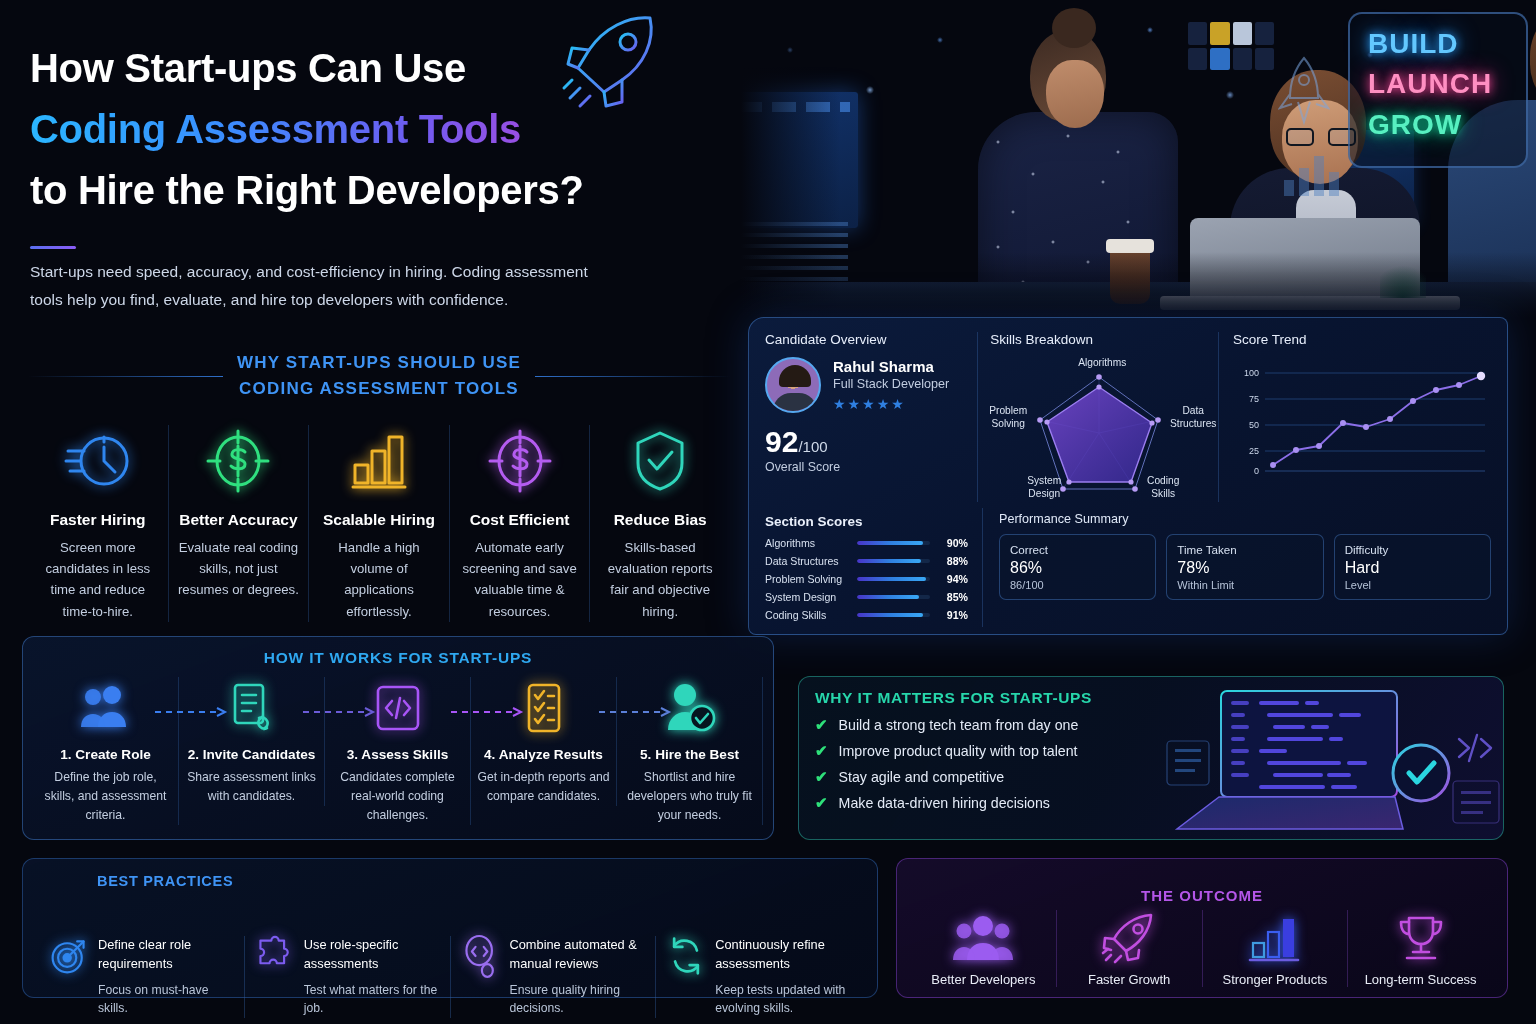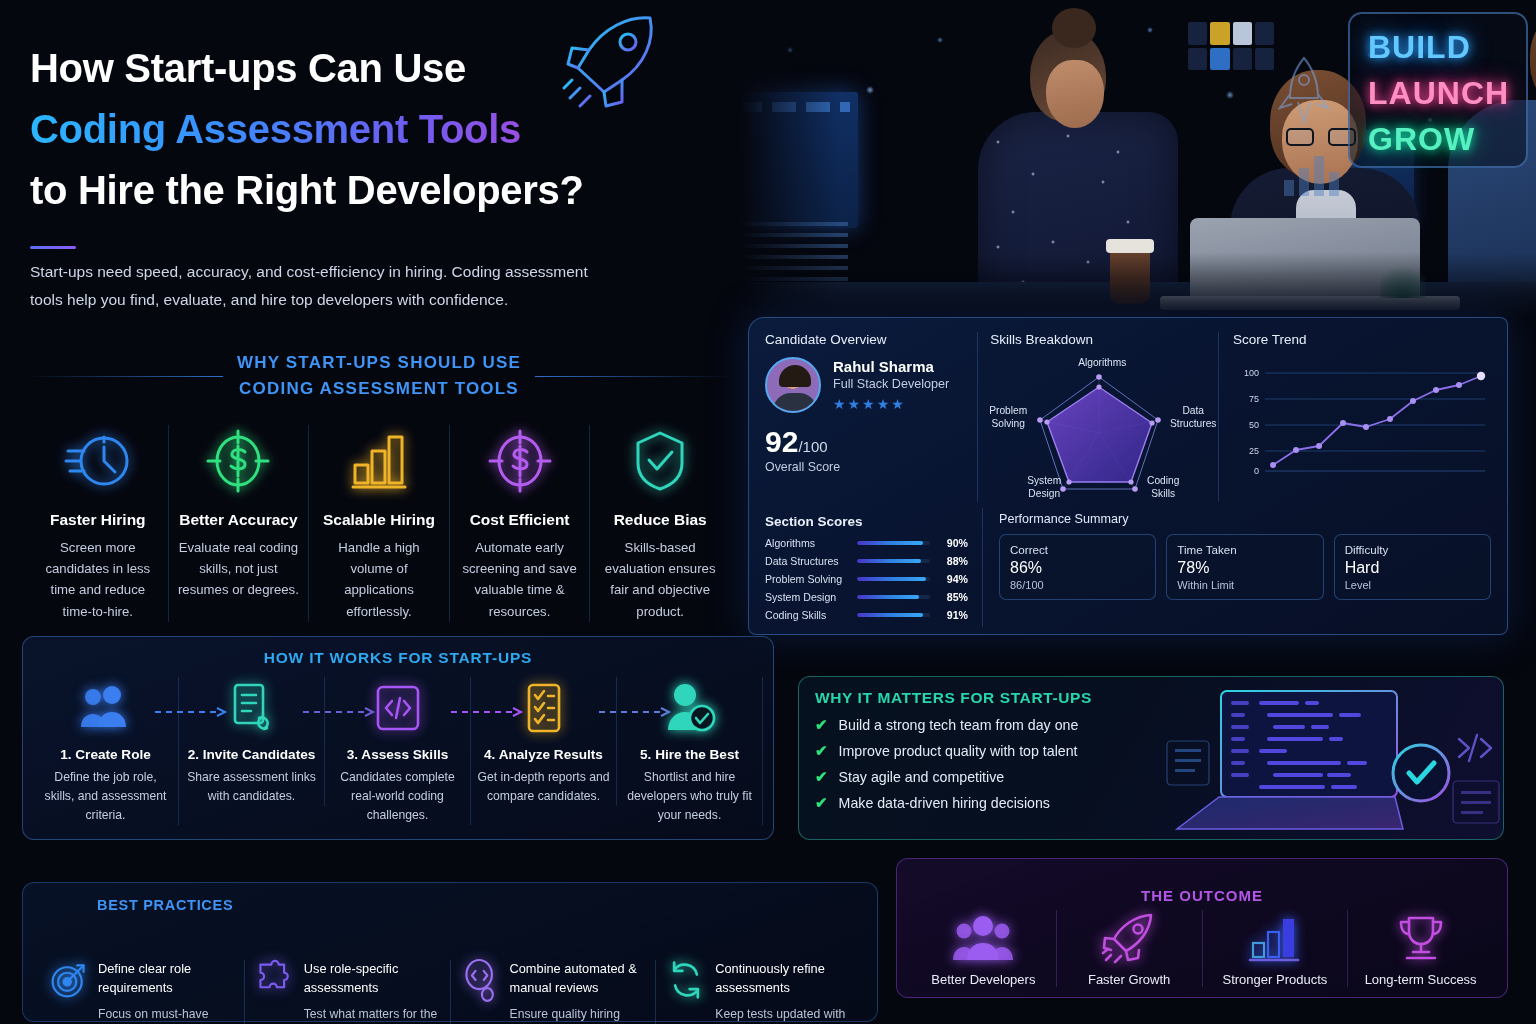--- a/index.html
+++ b/index.html
@@ -82,21 +82,21 @@
     background:linear-gradient(170deg,#9ba3b1,#6f7887);border-radius:8px 8px 3px 3px;}
   .laptop-hero-base{position:absolute;left:430px;top:296px;width:300px;height:14px;background:linear-gradient(180deg,#aab2c0,#767e8d);border-radius:4px;}
   .cup{position:absolute;left:380px;top:248px;width:40px;height:56px;background:linear-gradient(180deg,#6a4430,#4a2c1d);border-radius:4px 4px 10px 10px;}
   .cup::before{content:"";position:absolute;left:-4px;top:-9px;width:48px;height:14px;background:#e6e2dc;border-radius:4px;}
   .desk{position:absolute;left:0;bottom:0;width:806px;height:40px;background:linear-gradient(180deg,#1a2b4a,#0c1729);}
   .plant{position:absolute;right:110px;bottom:24px;width:46px;height:40px;
     background:radial-gradient(circle at 50% 100%,#1e5a4a,transparent 70%);}
   .neon-sign{position:absolute;right:8px;top:12px;width:180px;height:156px;
     border:2px solid rgba(90,150,230,.5);border-radius:14px;
     background:rgba(6,12,28,.55);padding:10px 0 0 18px;}
-  .neon-sign span{display:block;font-weight:700;font-size:32px;letter-spacing:1px;line-height:1.44;}
+  .neon-sign span{display:block;font-weight:700;font-size:28px;letter-spacing:1px;line-height:1.44;}
   .neon-build{color:#63c8ff;text-shadow:0 0 10px #2ba4ff,0 0 22px #1d7fe0;}
   .neon-launch{color:#ff8fc2;text-shadow:0 0 10px #ff4f9e,0 0 22px #e0247f;}
   .neon-grow{color:#57f0c0;text-shadow:0 0 10px #12dd9c,0 0 22px #0bb57e;}
   .wall-rocket{position:absolute;right:206px;top:54px;width:52px;height:74px;opacity:.55;}
   .wall-squares{position:absolute;right:262px;top:22px;width:86px;height:48px;
     display:grid;grid-template-columns:repeat(4,1fr);gap:3px;}
   .wall-squares i{display:block;background:#16223e;border-radius:2px;}
   .wall-squares i:nth-child(2){background:#c9a227}
   .wall-squares i:nth-child(3){background:#b9c6da}
   .wall-squares i:nth-child(6){background:#2e6fc4}
@@ -193,21 +193,21 @@
   .why{position:absolute;left:798px;top:676px;width:706px;height:164px;
     border:1px solid rgba(40,170,150,.55);border-radius:12px;overflow:hidden;
     background:linear-gradient(120deg,rgba(6,18,32,.95) 0%,rgba(7,16,34,.92) 45%,rgba(16,16,52,.9) 100%);}
   .why-art{position:absolute;right:0;top:0;width:340px;height:164px;}
   .why-inner{position:relative;padding:12px 16px;}
   .why-title{color:#27d6ab;font-weight:700;font-size:15.5px;letter-spacing:.6px;margin-bottom:9px;}
   .why-li{display:flex;align-items:center;gap:11px;margin-bottom:8px;font-size:14.2px;color:#e4ebf7;}
   .why-li .ck{color:#2ee07a;font-size:15px;font-weight:700;}
 
   
-  .bp{position:absolute;left:22px;top:882px;width:856px;height:140px;
+  .bp{position:absolute;left:22px;top:858px;width:856px;height:140px;
     border:1px solid rgba(45,95,165,.55);border-radius:12px;
     background:linear-gradient(160deg,rgba(9,20,44,.8),rgba(5,11,26,.9));padding:12px 16px;}
   .bp-title{color:#3f94f5;font-weight:700;font-size:14.5px;letter-spacing:.7px;margin:2px 0 8px 58px;}
   .bp-row{display:flex;margin-top:47px;}
   .bpcol{flex:1;display:flex;gap:9px;padding:0 10px;border-right:1px solid rgba(50,95,160,.4);}
   .bpcol:last-child{border-right:none;}
   .bp-ic{flex:0 0 auto;width:40px;height:40px;display:flex;align-items:center;justify-content:center;}
   .bp-tx{flex:1;}
   .bp-h{font-size:12.8px;line-height:1.45;color:#fff;}
   .bp-d{font-size:12.2px;line-height:1.5;color:#b9c5d8;margin-top:8px;}
@@ -391,21 +391,21 @@
       <div class="s1card">
         <div class="s1icon">
           <svg width="68" height="68" viewBox="0 0 68 68" class="glow" style="color:#2fd6bb">
             <g fill="none" stroke="#2fd6bb" stroke-width="3" stroke-linecap="round" stroke-linejoin="round">
               <path d="M34 6 L56 16 v20 c0 14-10 22-22 26 C22 58 12 50 12 36 V16 Z"></path>
               <path d="M23 33 l8 9 l15 -17"></path>
             </g>
             </svg>
         </div>
         <div class="s1name">Reduce Bias</div>
-        <div class="s1desc">Skills-based evaluation ensures fair and objective product.</div>
+        <div class="s1desc">Skills-based evaluation reports fair and objective hiring.</div>
       </div>
 
     </div>
   </div>
 
   <div class="dash">
     <div class="dash-top">
 
       <div class="dcol-a">
         <div class="dash-h">Candidate Overview</div>

